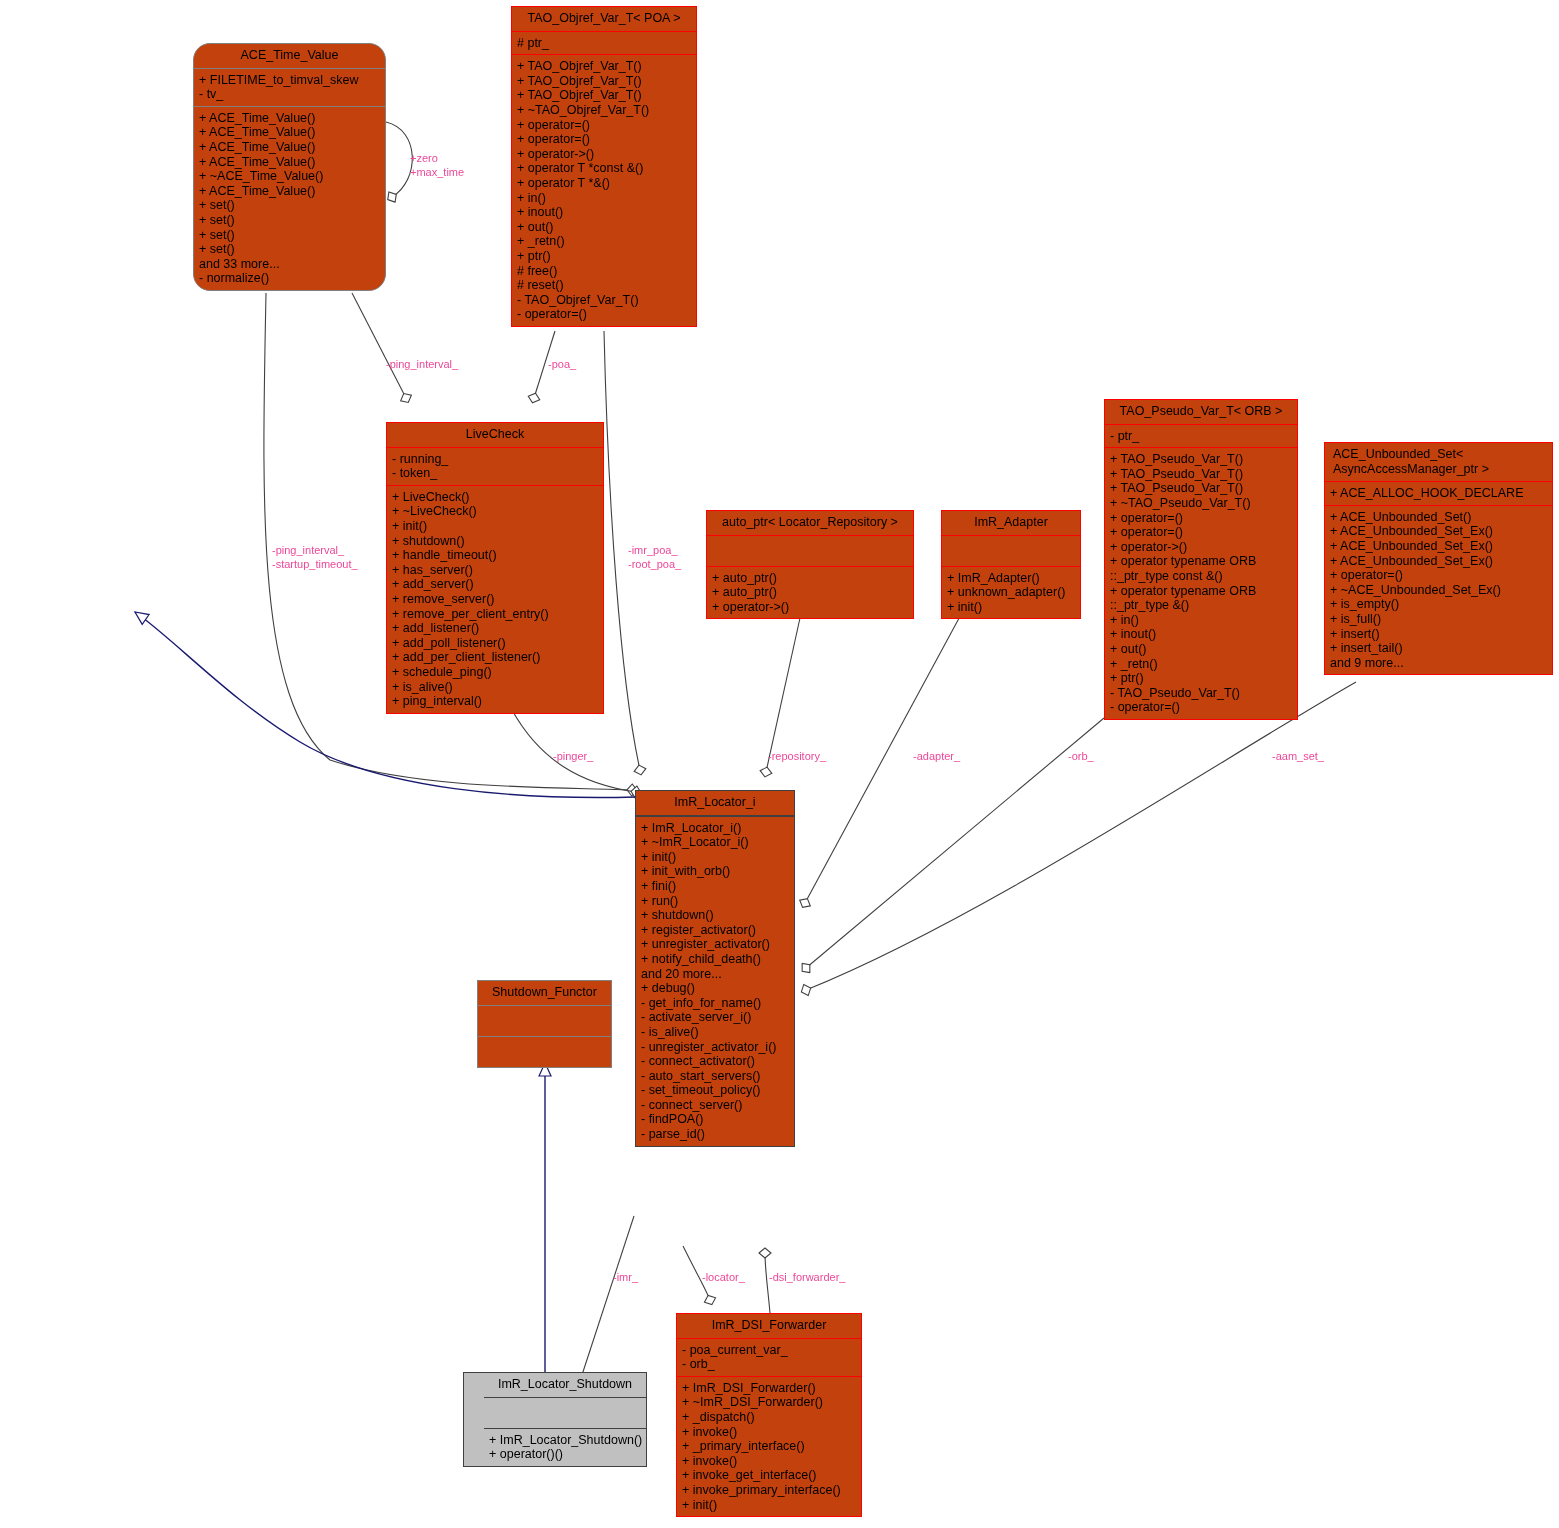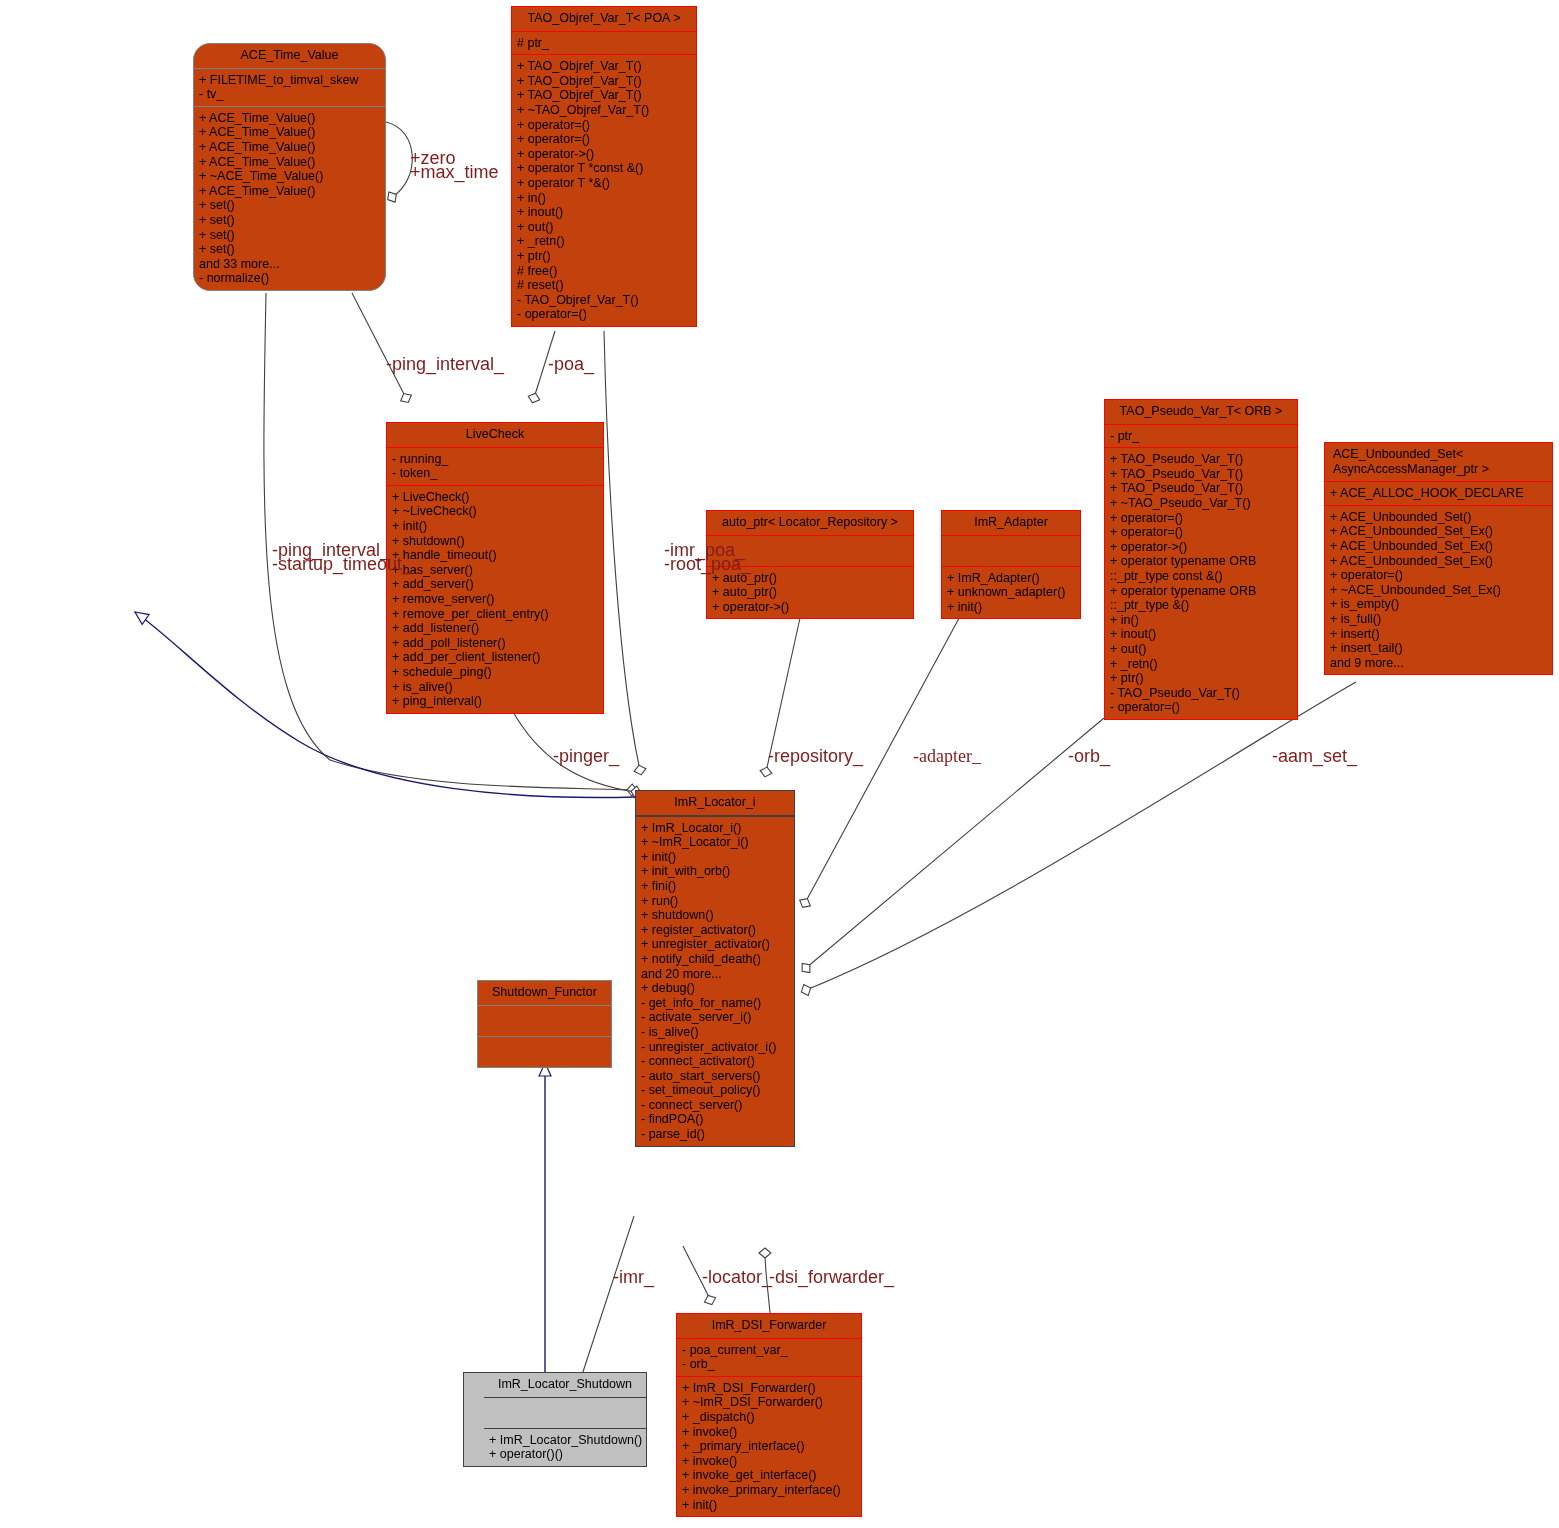--- a/index.html
+++ b/index.html
@@ -67,23 +67,23 @@
     padding: 4px 5px 4px 5px;
   }
   .n-attrs.empty, .n-ops.empty {
     min-height: 22px;
   }
   .n-row {
     white-space: nowrap;
   }
   .edge-label {
     position: absolute;
-    font-size: 18px;
+    font-size: 11px;
     line-height: 14px;
-    color: #7f1d1d;
+    color: #ec4899;
     white-space: pre-line;
     background: transparent;
   }
 </style>
 </head>
 <body>
 
 <div id="canvas">
 
   <svg id="edges" viewBox="0 0 1559 1528">
@@ -353,24 +353,24 @@
       <div class="n-row">+ init()</div>
     </div>
   </div>
 
   <div class="edge-label" style="left:410px; top:151px;">+zero
 +max_time</div>
   <div class="edge-label" style="left:386px; top:357px;">-ping_interval_</div>
   <div class="edge-label" style="left:548px; top:357px;">-poa_</div>
   <div class="edge-label" style="left:272px; top:543px;">-ping_interval_
 -startup_timeout_</div>
-  <div class="edge-label" style="left:664px; top:543px;">-imr_poa_
+  <div class="edge-label" style="left:628px; top:543px;">-imr_poa_
 -root_poa_</div>
   <div class="edge-label" style="left:553px; top:749px;">-pinger_</div>
   <div class="edge-label" style="left:768px; top:749px;">-repository_</div>
-  <div class="edge-label" style="left:913px; top:749px;font-family:Liberation Serif, serif;">-adapter_</div>
+  <div class="edge-label" style="left:913px; top:749px;">-adapter_</div>
   <div class="edge-label" style="left:1068px; top:749px;">-orb_</div>
   <div class="edge-label" style="left:1272px; top:749px;">-aam_set_</div>
   <div class="edge-label" style="left:613px; top:1270px;">-imr_</div>
   <div class="edge-label" style="left:702px; top:1270px;">-locator_</div>
   <div class="edge-label" style="left:769px; top:1270px;">-dsi_forwarder_</div>
 
 </div>
 
 </body></html>

